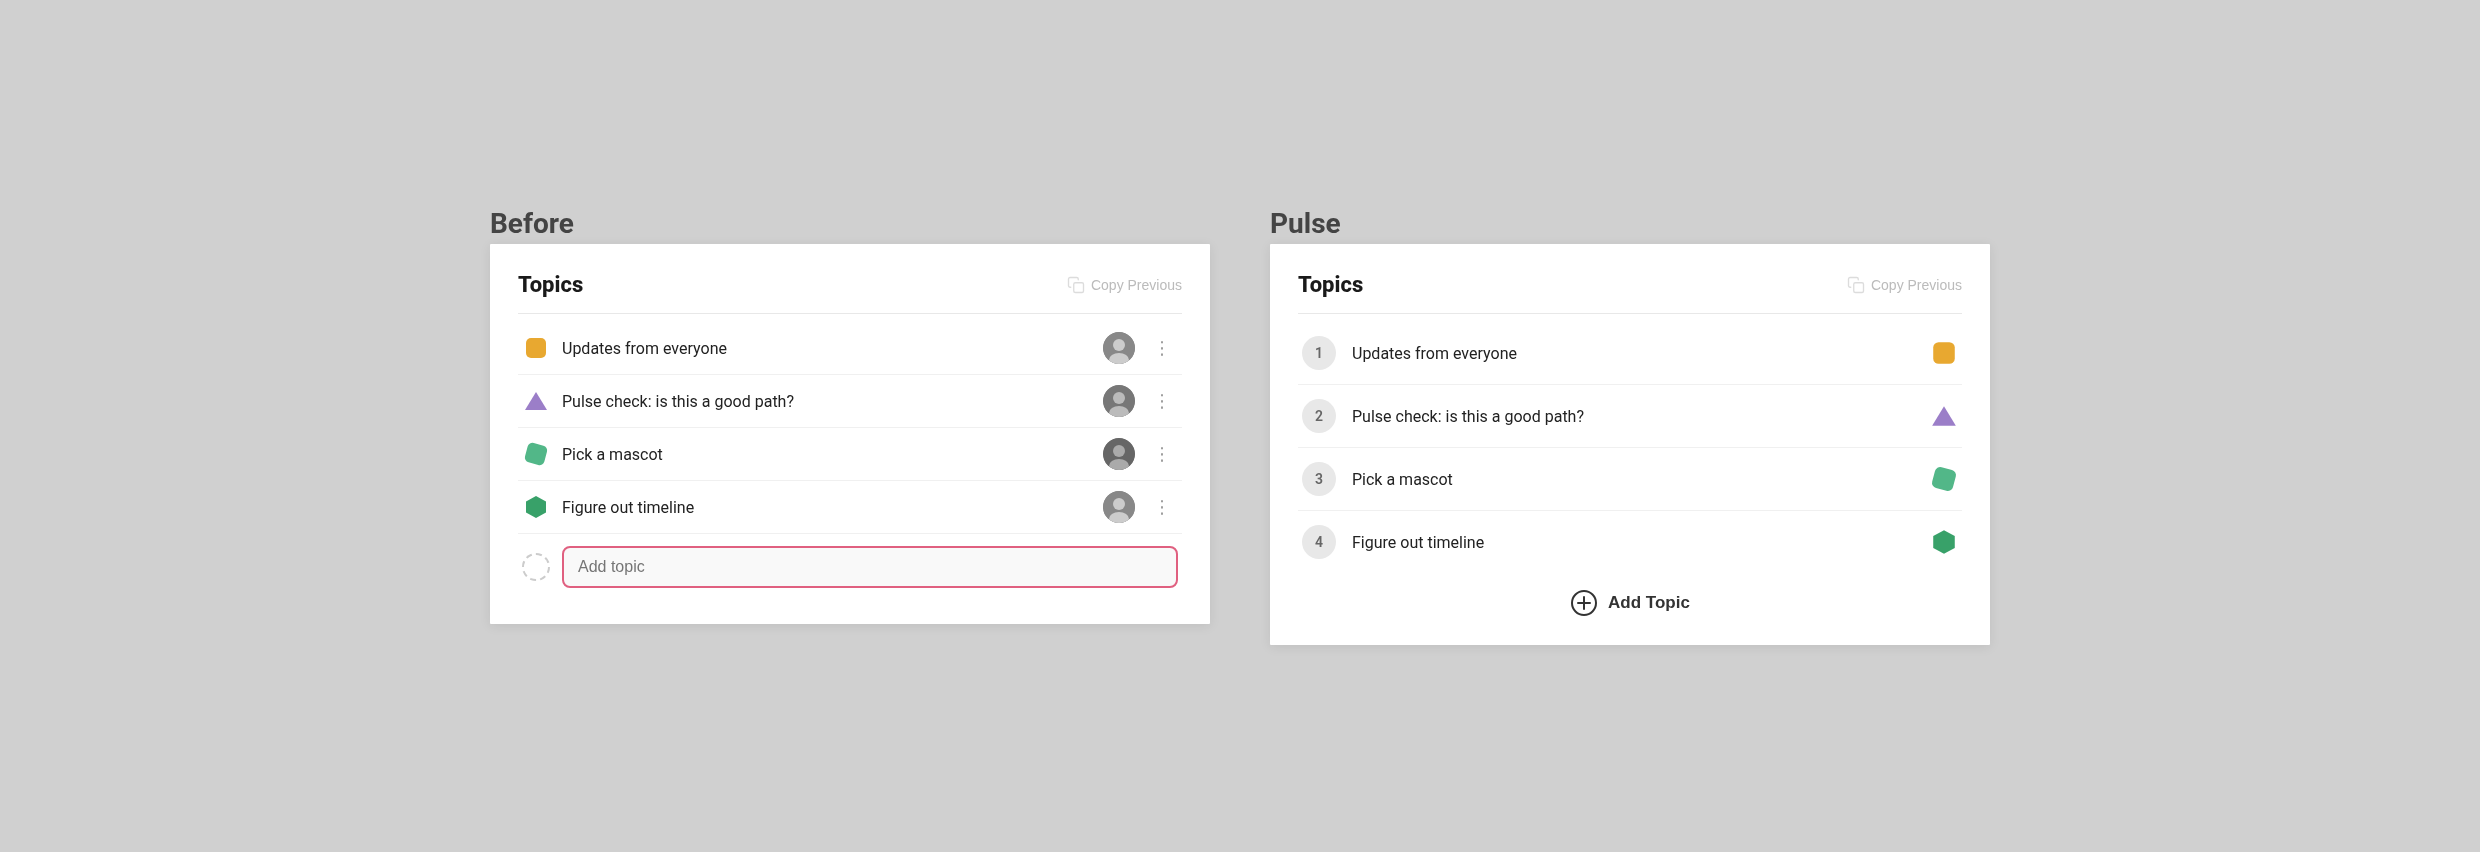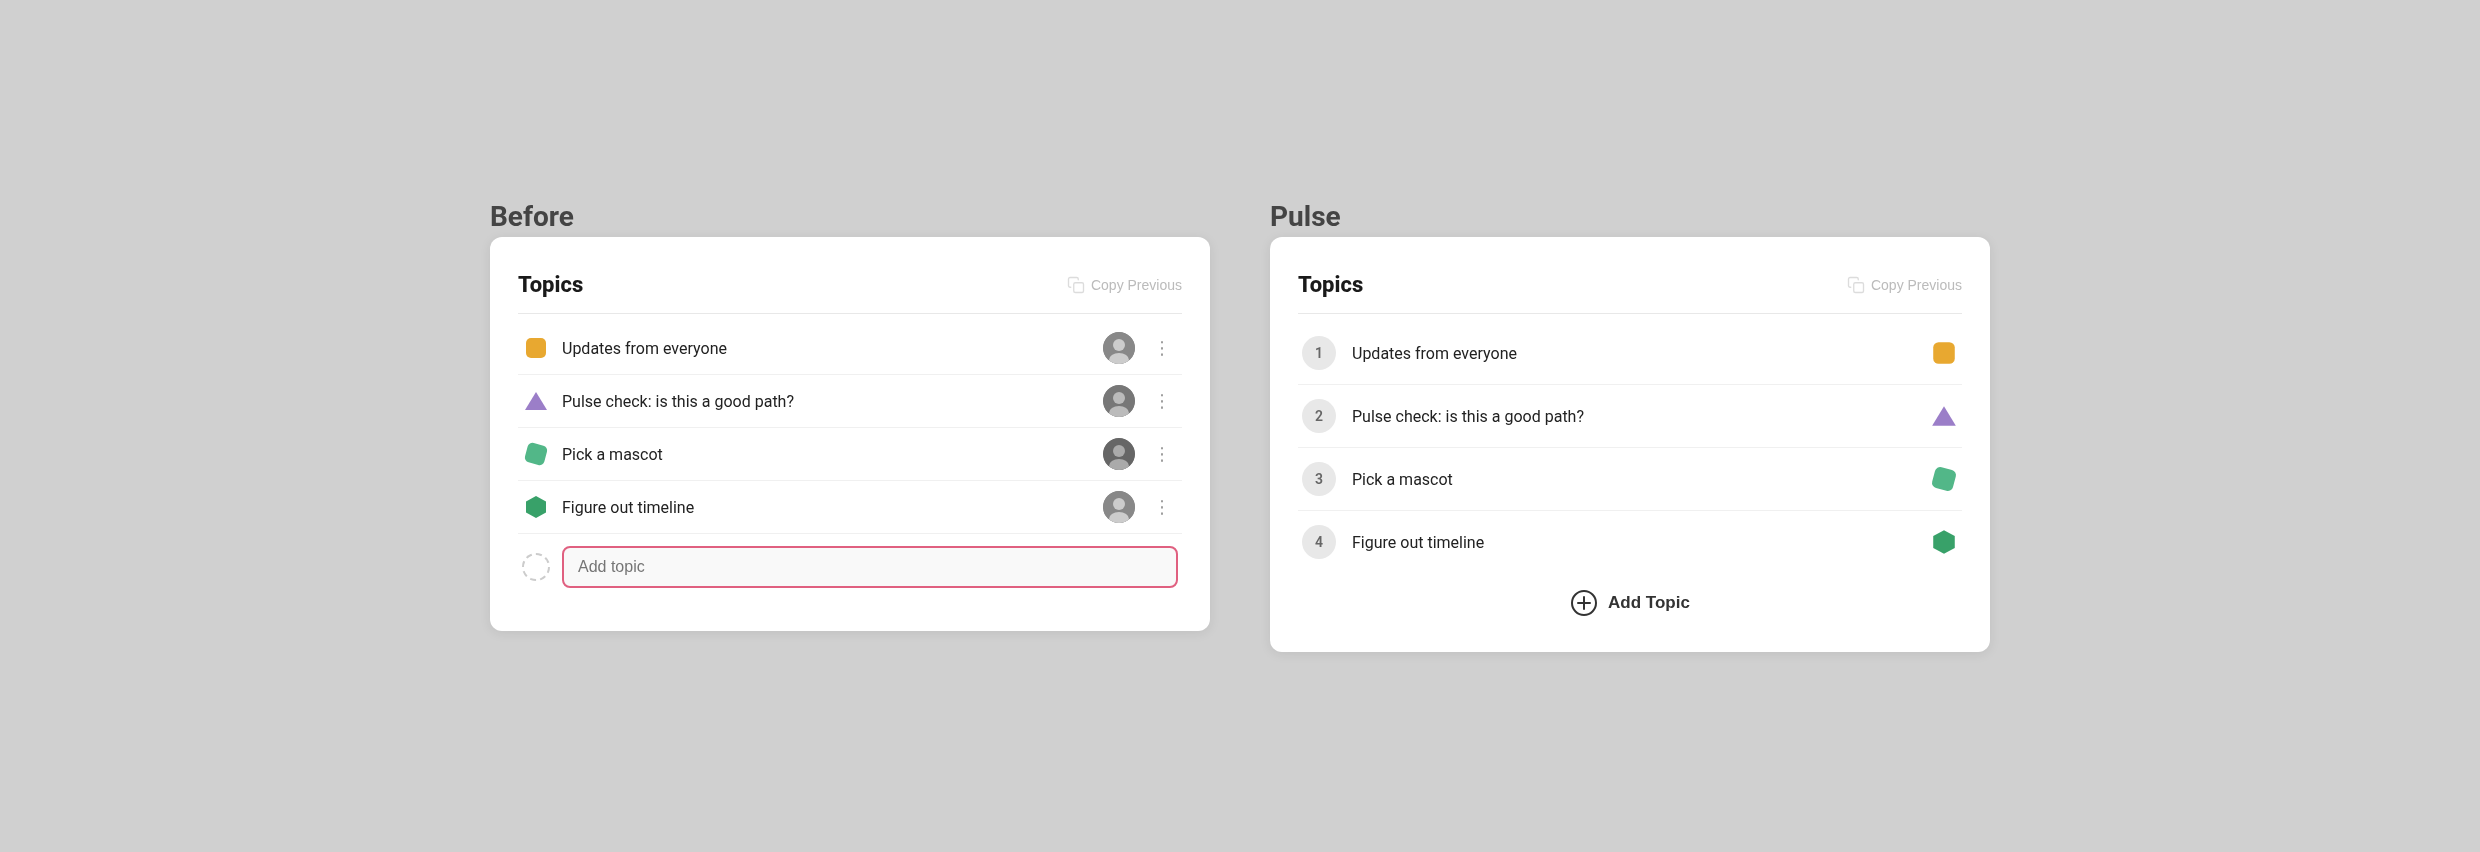--- a/index.html
+++ b/index.html
@@ -31,23 +31,23 @@
     }
 
     .panel-heading {
       font-size: 28px;
       font-weight: 700;
       color: #444;
     }
 
     .card {
       background: #fff;
-      border-radius: 12px;
+      border-radius: 1px;
       box-shadow: 0 2px 12px rgba(0,0,0,0.08);
-      padding: 35px 28px;
+      padding: 28px 28px;
       width: 100%;
     }
 
     .card-header {
       display: flex;
       align-items: center;
       justify-content: space-between;
       margin-bottom: 16px;
     }
 

